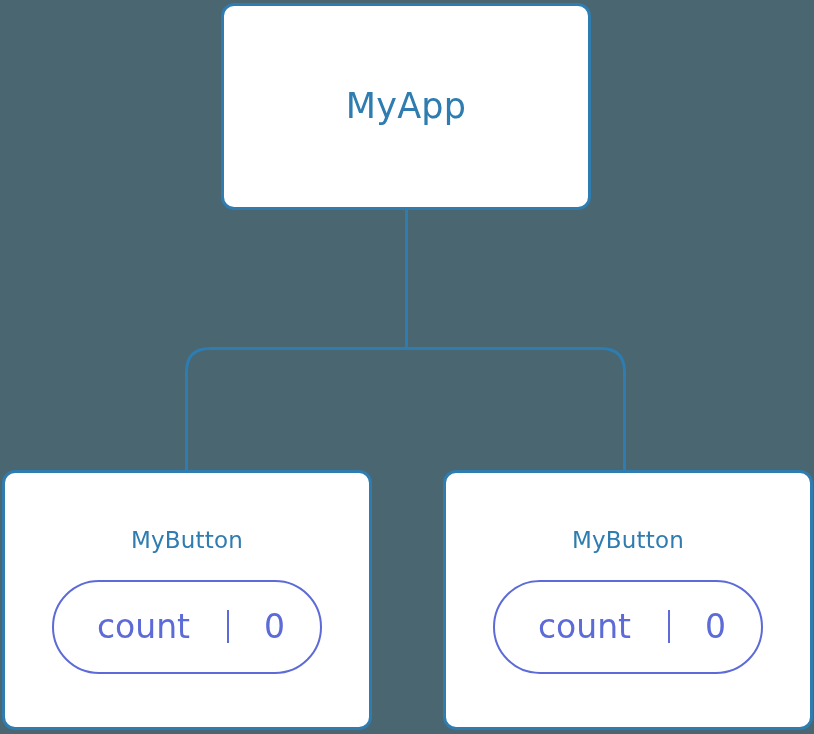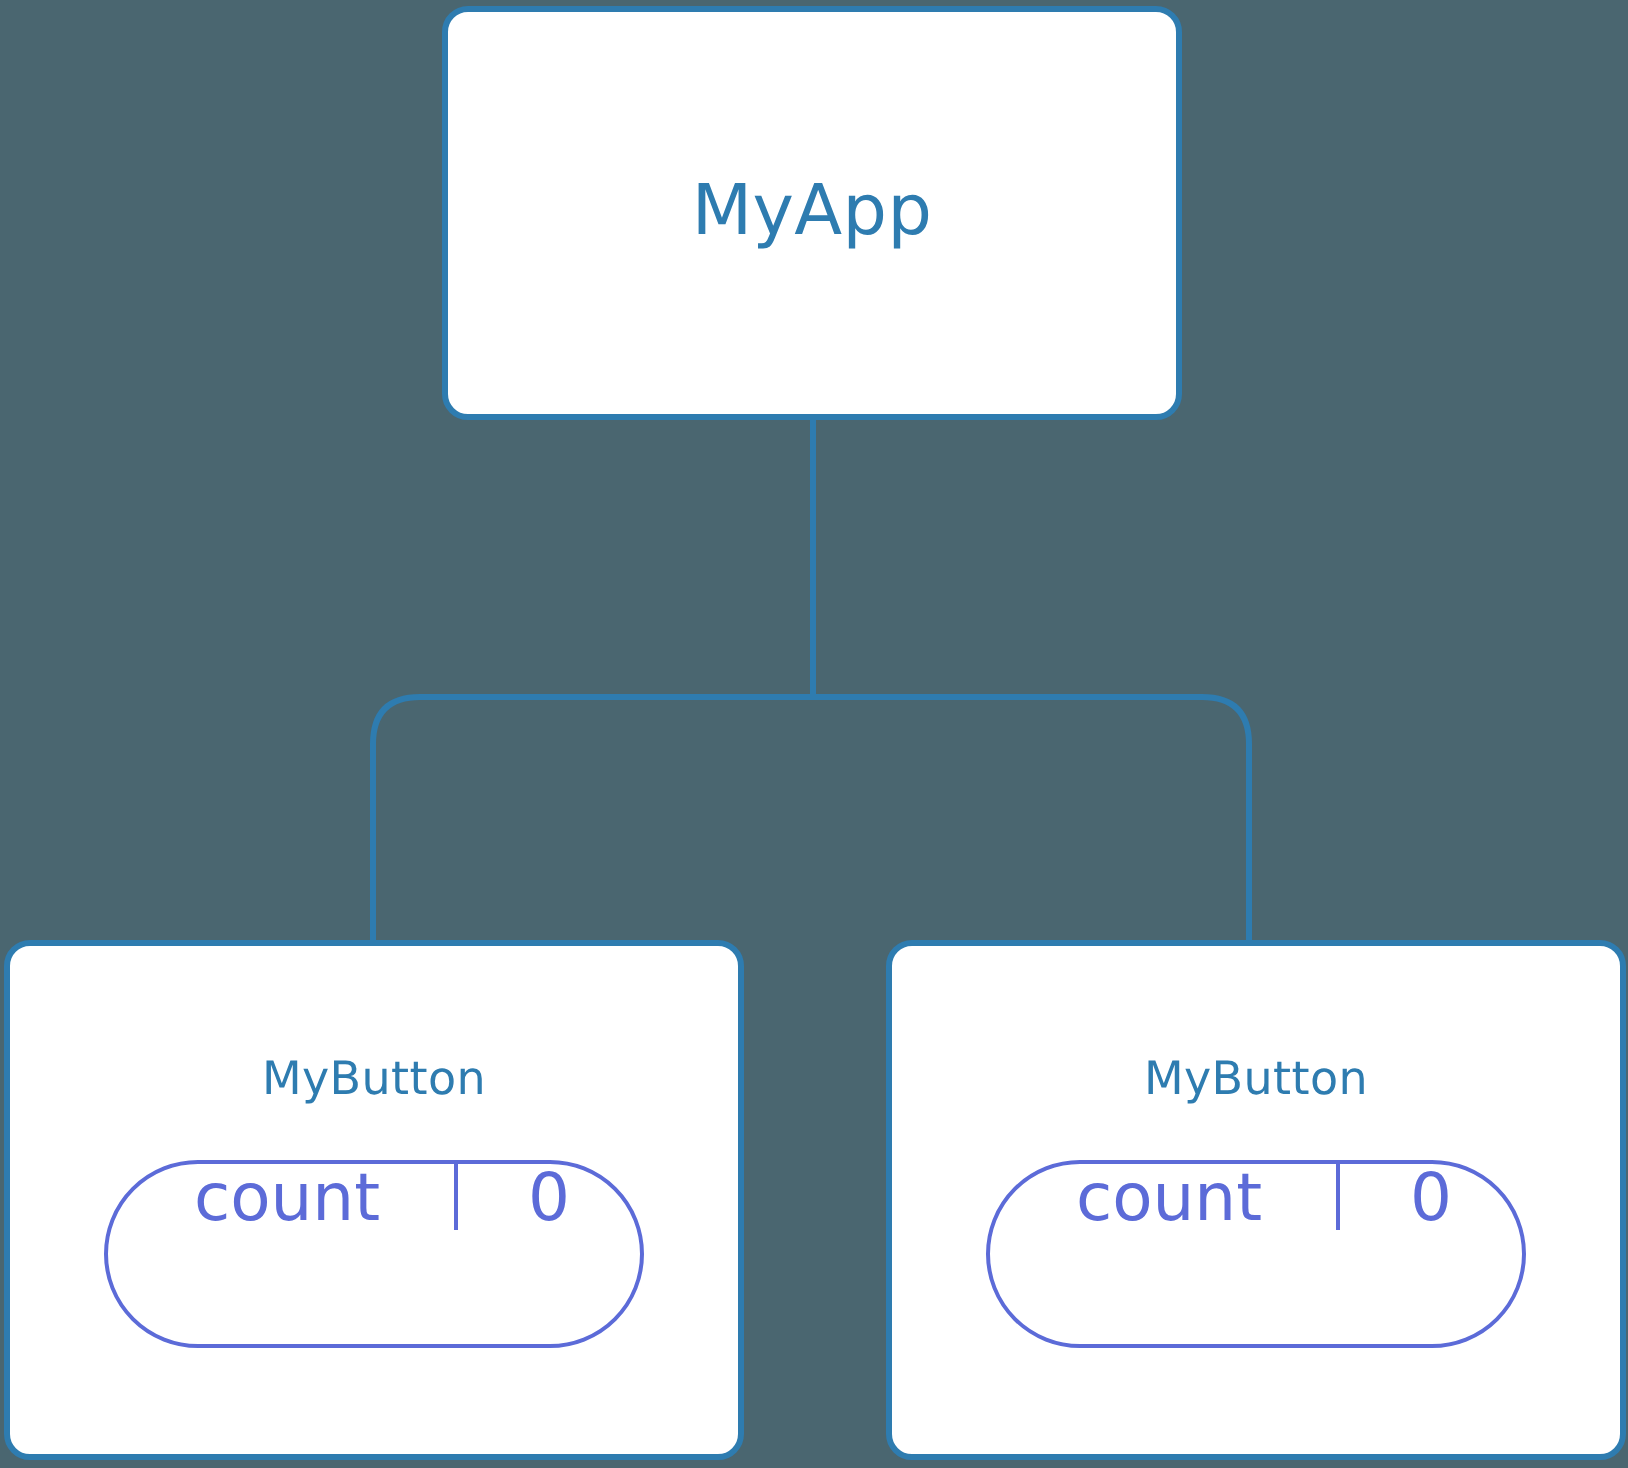--- a/index.html
+++ b/index.html
@@ -79,21 +79,21 @@
   .node-child .node-title {
     font-size: 23px;
     margin-top: 2px;
   }
 
   
   .state-pill {
     margin-top: 28px;
     height: 94px;
     display: flex;
-    align-items: flex-start;
+    align-items: center;
     box-sizing: border-box;
     border: 2px solid #5c6bd8;
     border-radius: 47px;
     background: transparent;
     overflow: hidden;
   }
 
   .pill-key,
   .pill-value {
     display: flex;

